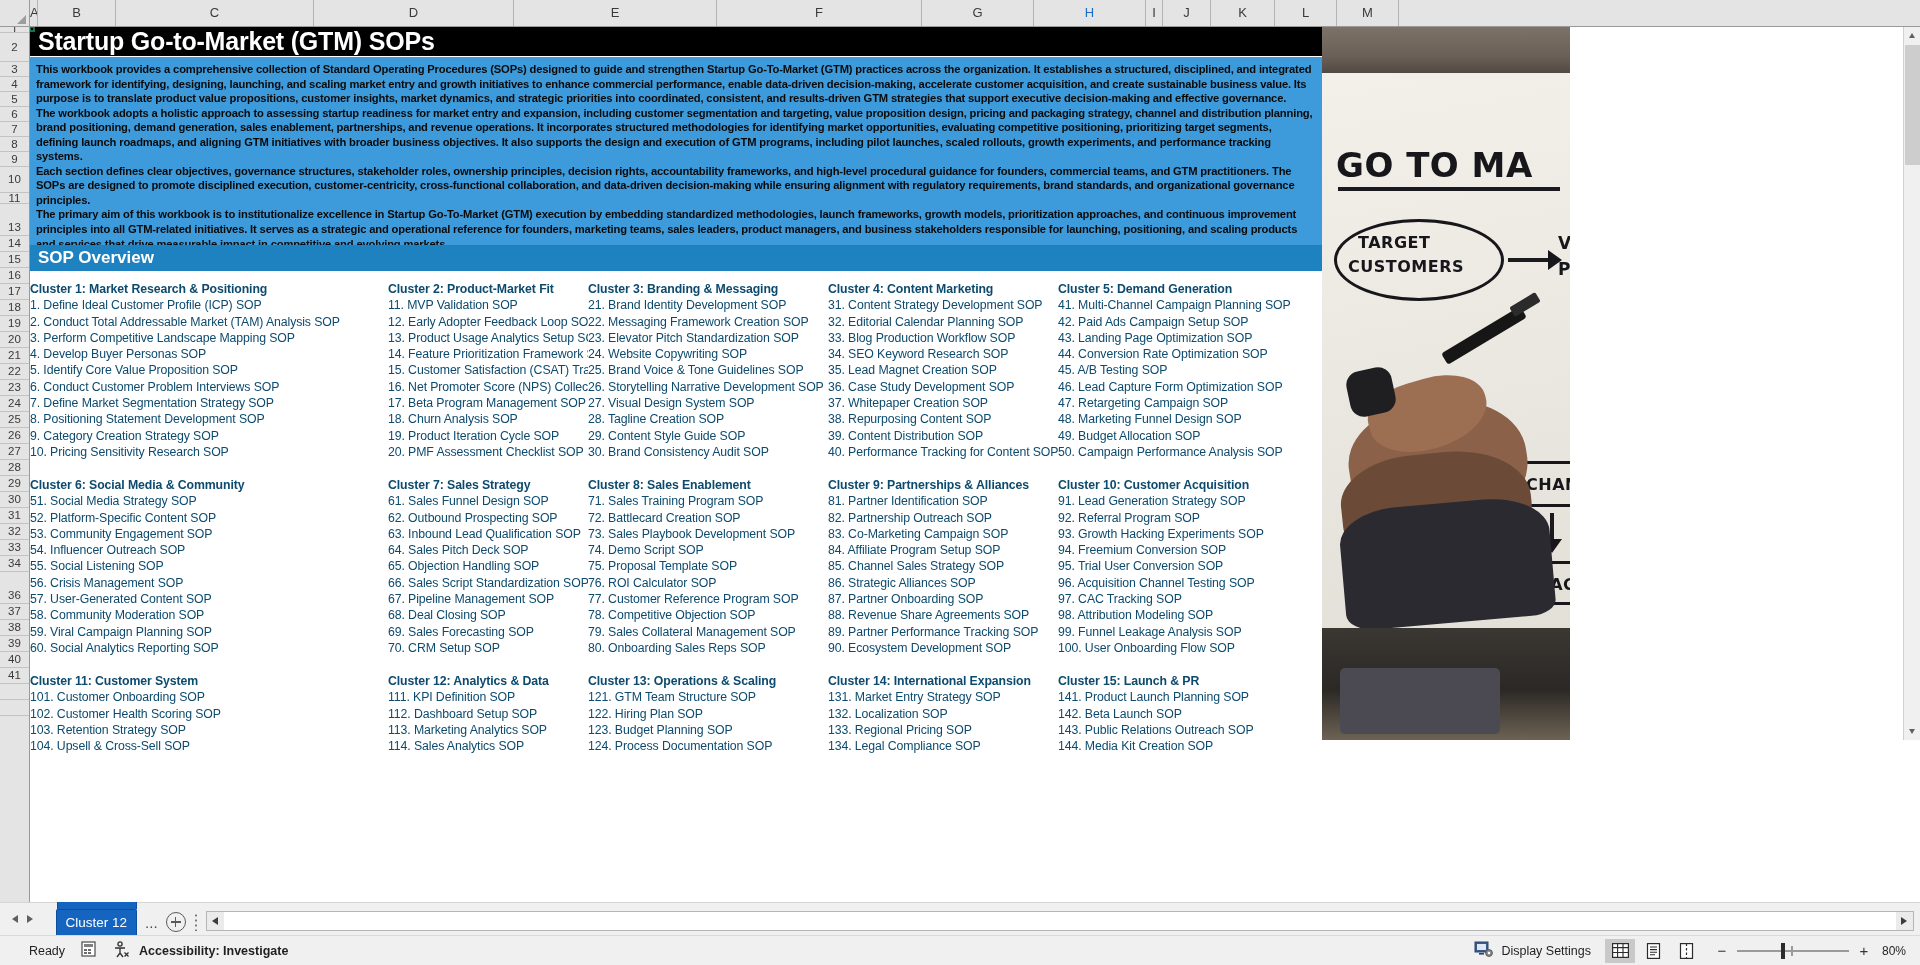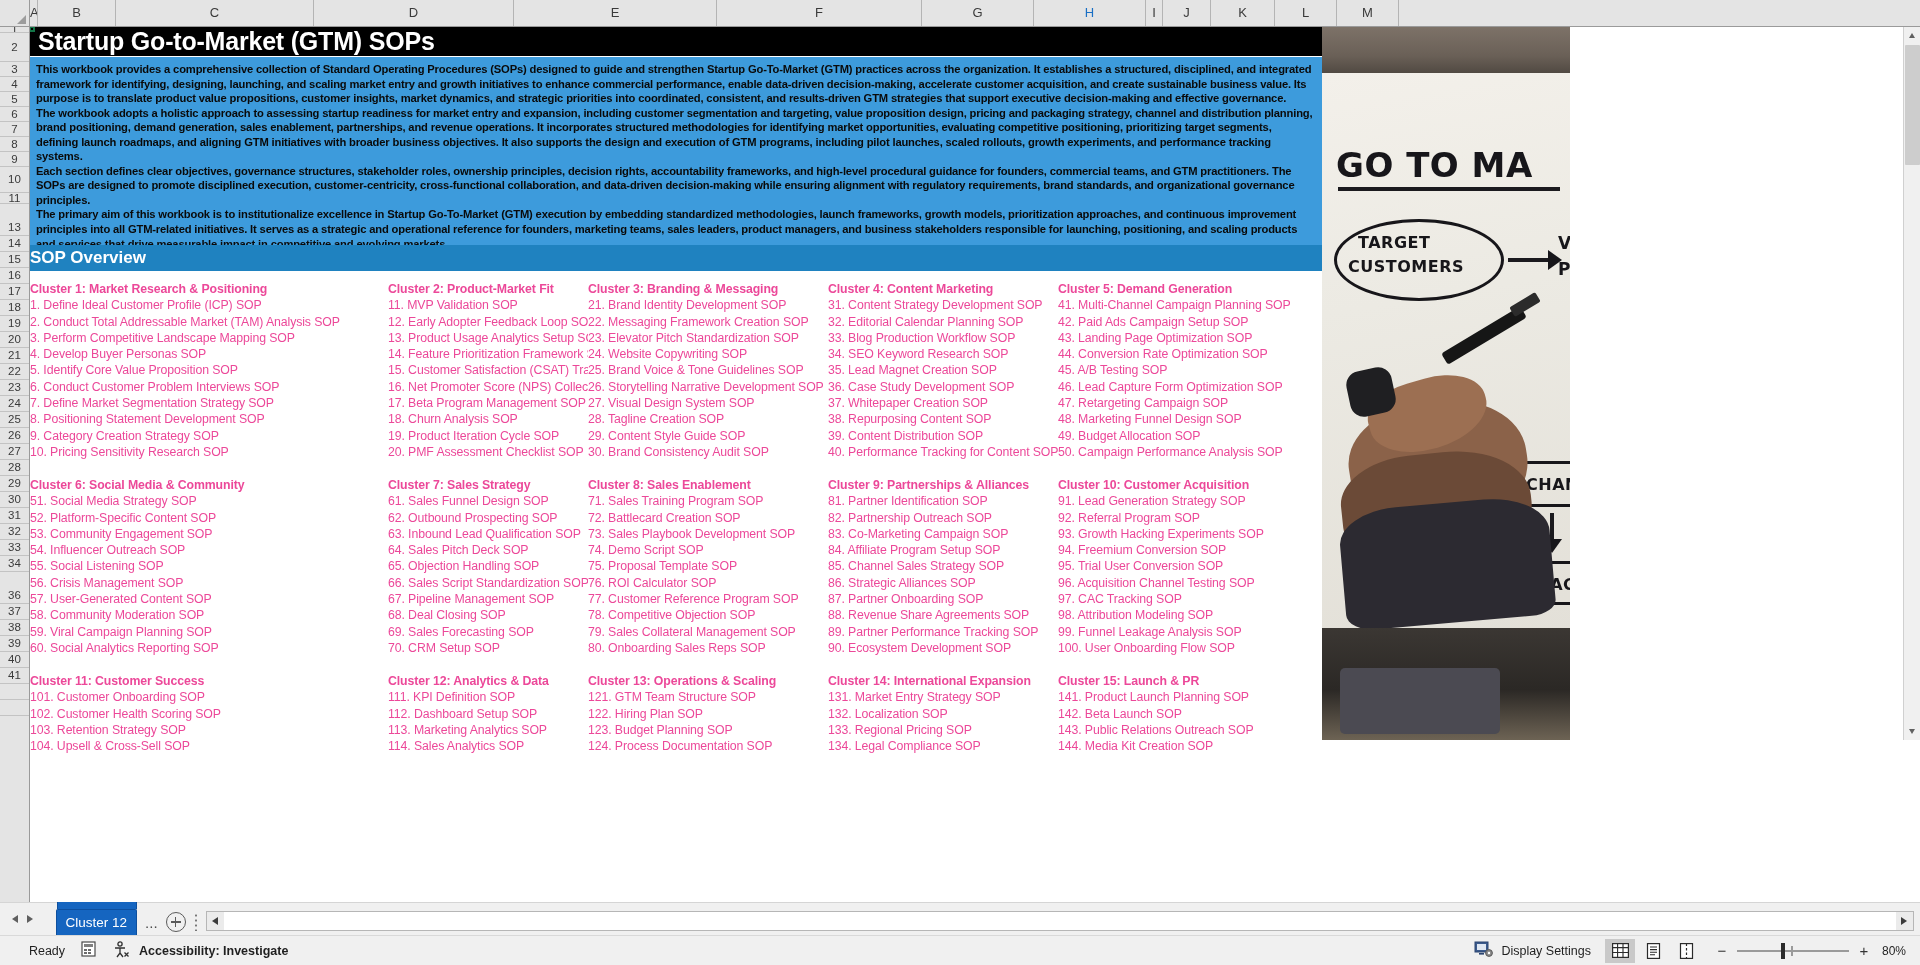--- a/index.html
+++ b/index.html
@@ -126,29 +126,30 @@
 
   #section-banner {
     position: absolute;
     left: 0px; top: 218px;
     width: 1292px; height: 26px;
     background: #1f82c0;
     color: #ffffff;
     font-size: 17px;
     font-weight: bold;
     line-height: 26px;
+    padding-left: 8px;
     white-space: nowrap;
     overflow: hidden;
   }
 
   
   .cluster-col {
     position: absolute;
     font-size: 12.3px;
-    color: #ec4899;
+    color: #0c4a6e;
     white-space: nowrap;
     overflow: hidden;
   }
   .cluster-title {
     font-weight: bold;
     height: 16.3px;
     line-height: 16.3px;
     letter-spacing: -0.1px;
   }
   .cluster-item {
@@ -598,21 +599,21 @@
             <div class="cluster-item">93. Growth Hacking Experiments SOP</div>
             <div class="cluster-item">94. Freemium Conversion SOP</div>
             <div class="cluster-item">95. Trial User Conversion SOP</div>
             <div class="cluster-item">96. Acquisition Channel Testing SOP</div>
             <div class="cluster-item">97. CAC Tracking SOP</div>
             <div class="cluster-item">98. Attribution Modeling SOP</div>
             <div class="cluster-item">99. Funnel Leakage Analysis SOP</div>
             <div class="cluster-item">100. User Onboarding Flow SOP</div>
           </div>
           <div class="cluster-col" style="left: 0px; top: 646px; width: 358px;">
-            <div class="cluster-title">Cluster 11: Customer Success</div>
+            <div class="cluster-title">Cluster 11: Customer System</div>
             <div class="cluster-item">101. Customer Onboarding SOP</div>
             <div class="cluster-item">102. Customer Health Scoring SOP</div>
             <div class="cluster-item">103. Retention Strategy SOP</div>
             <div class="cluster-item">104. Upsell &amp; Cross-Sell SOP</div>
           </div>
           <div class="cluster-col" style="left: 358px; top: 646px; width: 200px;">
             <div class="cluster-title">Cluster 12: Analytics &amp; Data</div>
             <div class="cluster-item">111. KPI Definition SOP</div>
             <div class="cluster-item">112. Dashboard Setup SOP</div>
             <div class="cluster-item">113. Marketing Analytics SOP</div>

